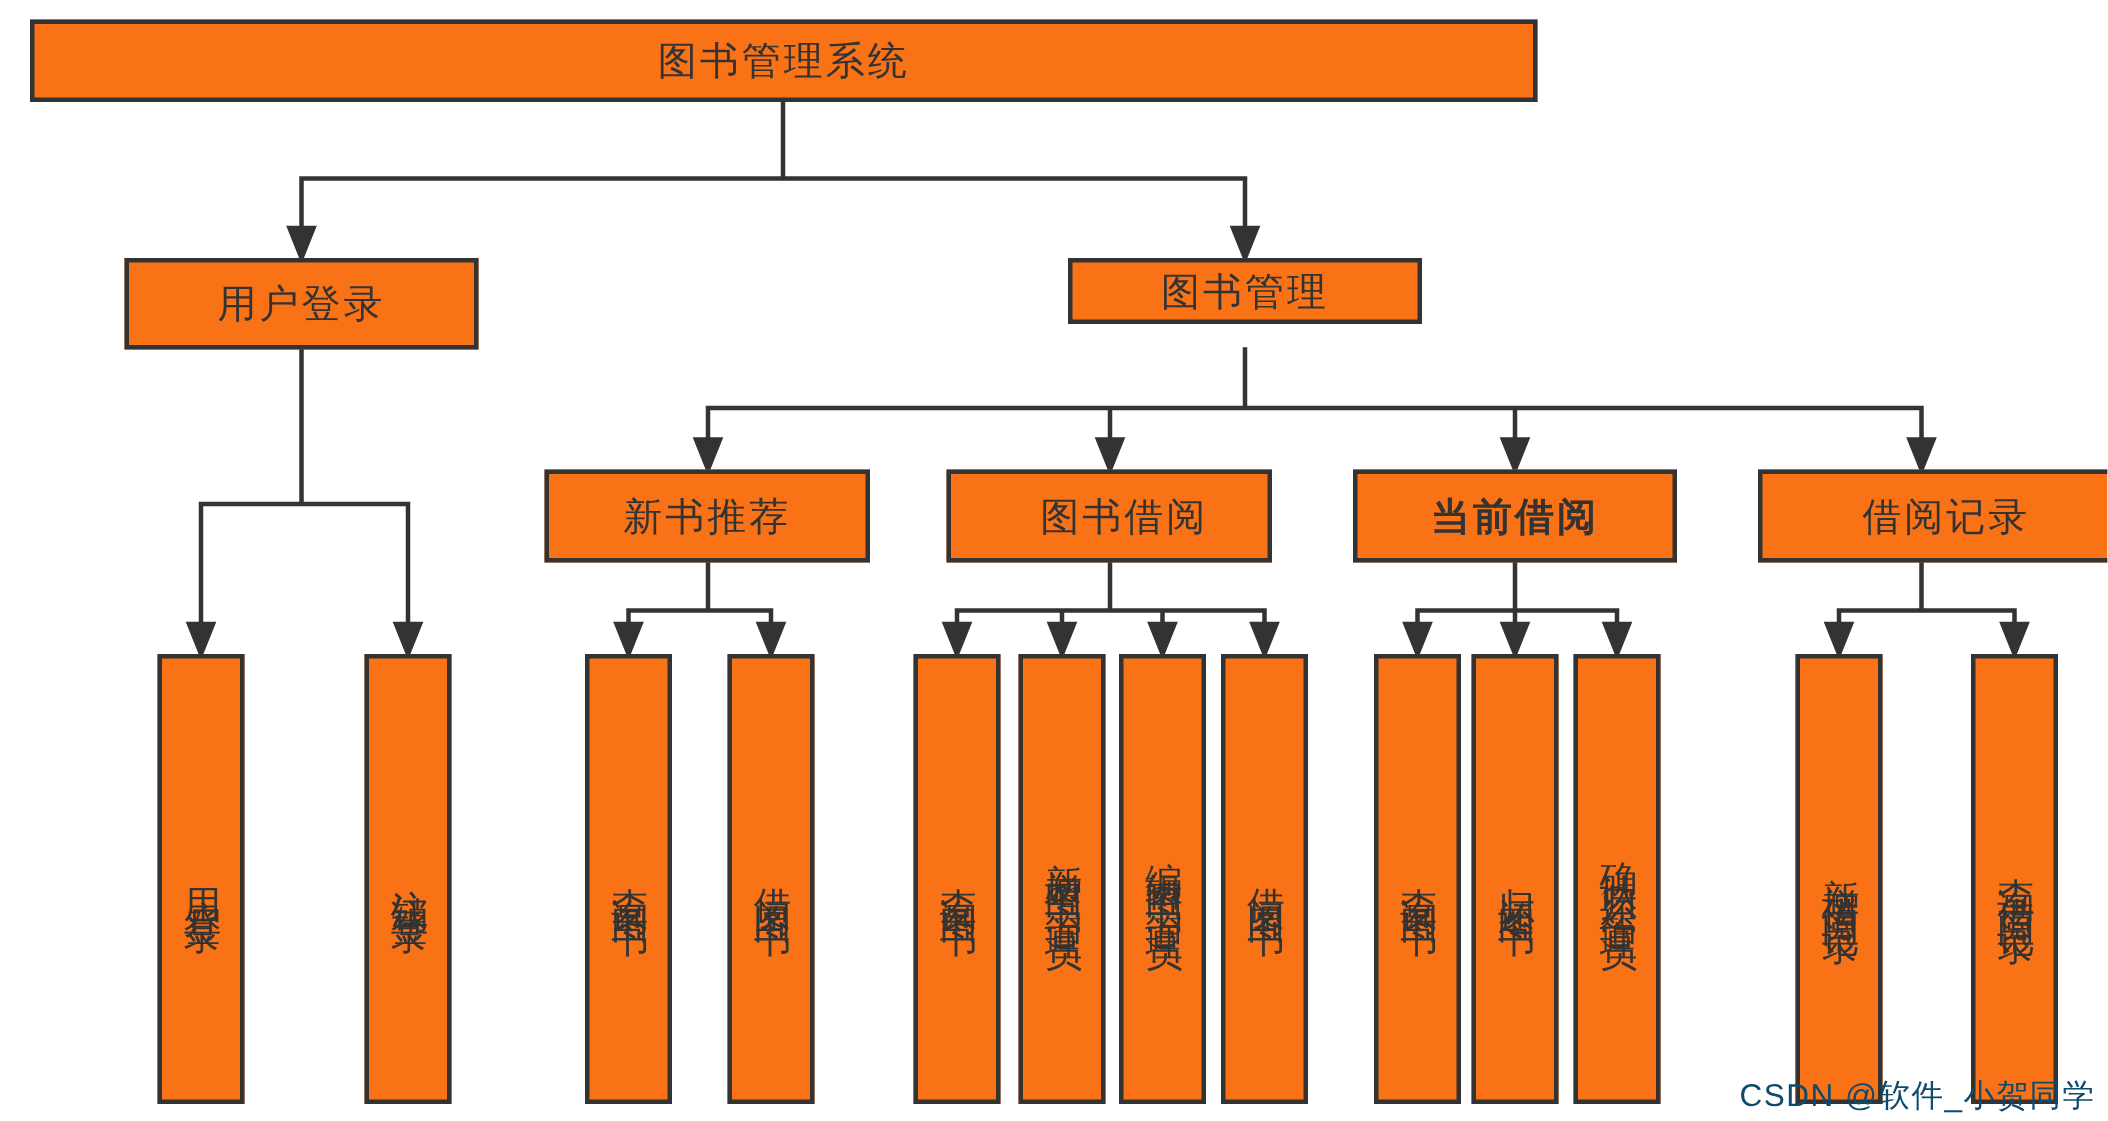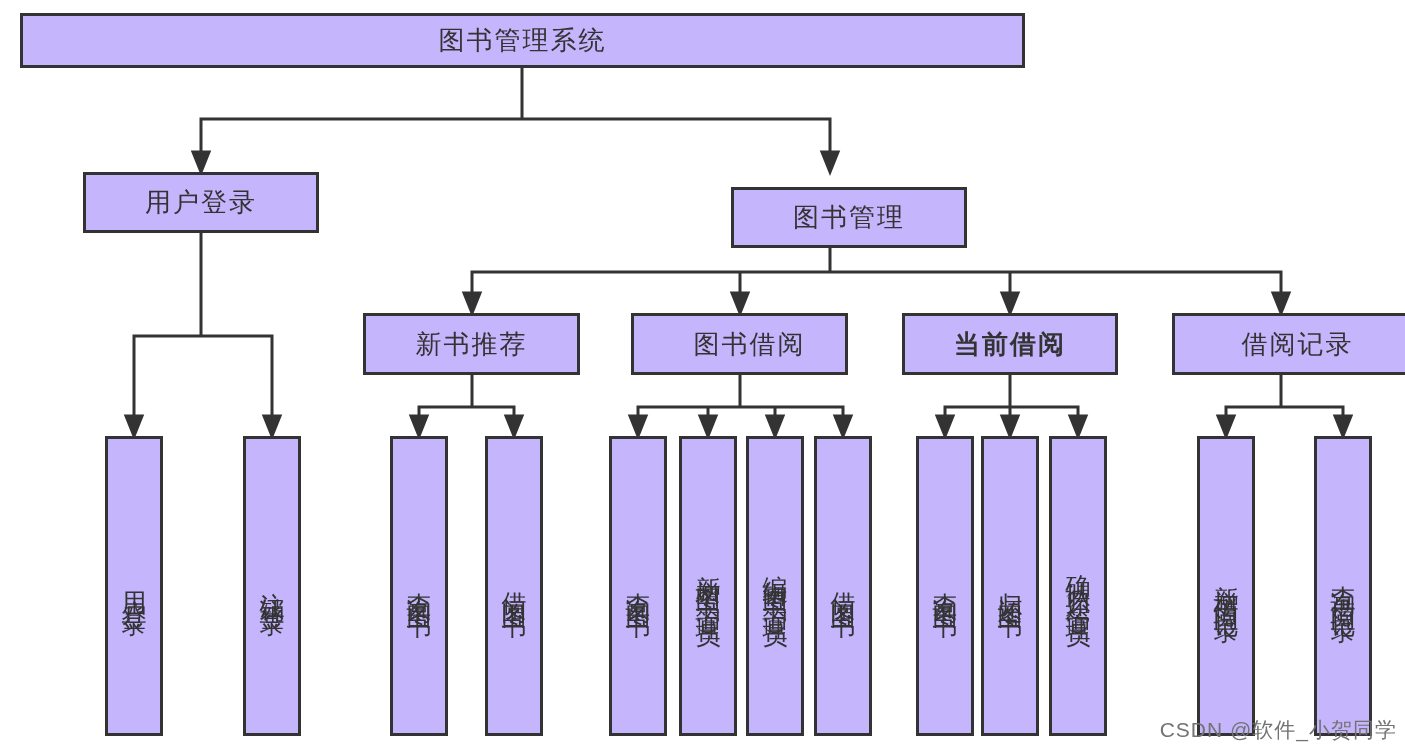--- a/index.html
+++ b/index.html
@@ -9,21 +9,21 @@
     height: 747px;
     background: #ffffff;
     font-family: "Liberation Sans", sans-serif;
     overflow: hidden;
   }
   svg.wires { position: absolute; left: 0; top: 0; z-index: 1; }
   .node {
     position: absolute;
     box-sizing: border-box;
     border: 3px solid #333333;
-    background: #c4b5fd;
+    background: #f97316;
     display: flex;
     align-items: center;
     justify-content: center;
     color: #333333;
     z-index: 2;
     overflow: hidden;
   }
   .node.h span {
     font-size: 26px;
     letter-spacing: 2px;
@@ -98,21 +98,21 @@
     </g>
   </svg>
 
   <div class="node h" style="left:20px; top:13px; width:1005px; height:55px;">
     <span>图书管理系统</span>
   </div>
 
   <div class="node h" style="left:83px; top:172px; width:236px; height:61px;">
     <span>用户登录</span>
   </div>
-  <div class="node h" style="left:712px; top:187px; width:236px; height:61px;margin-left:19px;">
+  <div class="node h" style="left:712px; top:172px; width:236px; height:44px;">
     <span>图书管理</span>
   </div>
 
   <div class="node h" style="left:363px; top:313px; width:217px; height:62px;">
     <span>新书推荐</span>
   </div>
   <div class="node h" style="left:631px; top:313px; width:217px; height:62px;padding-left:20px;">
     <span>图书借阅</span>
   </div>
   <div class="node h" style="left:902px; top:313px; width:216px; height:62px;font-weight:bold;">
@@ -159,15 +159,15 @@
     <span>确认归还（管理员）</span>
   </div>
 
   <div class="node v" style="left:1197px; top:436px; width:58px; height:300px;">
     <span>新增借阅记录</span>
   </div>
   <div class="node v" style="left:1314px; top:436px; width:58px; height:300px;">
     <span>查询借阅记录</span>
   </div>
 
-  <div class="watermark" style="color: #737373;">CSDN @软件_小贺同学</div>
+  <div class="watermark" style="color: #0c4a6e;">CSDN @软件_小贺同学</div>
 
 </div>
 
 </body></html>

